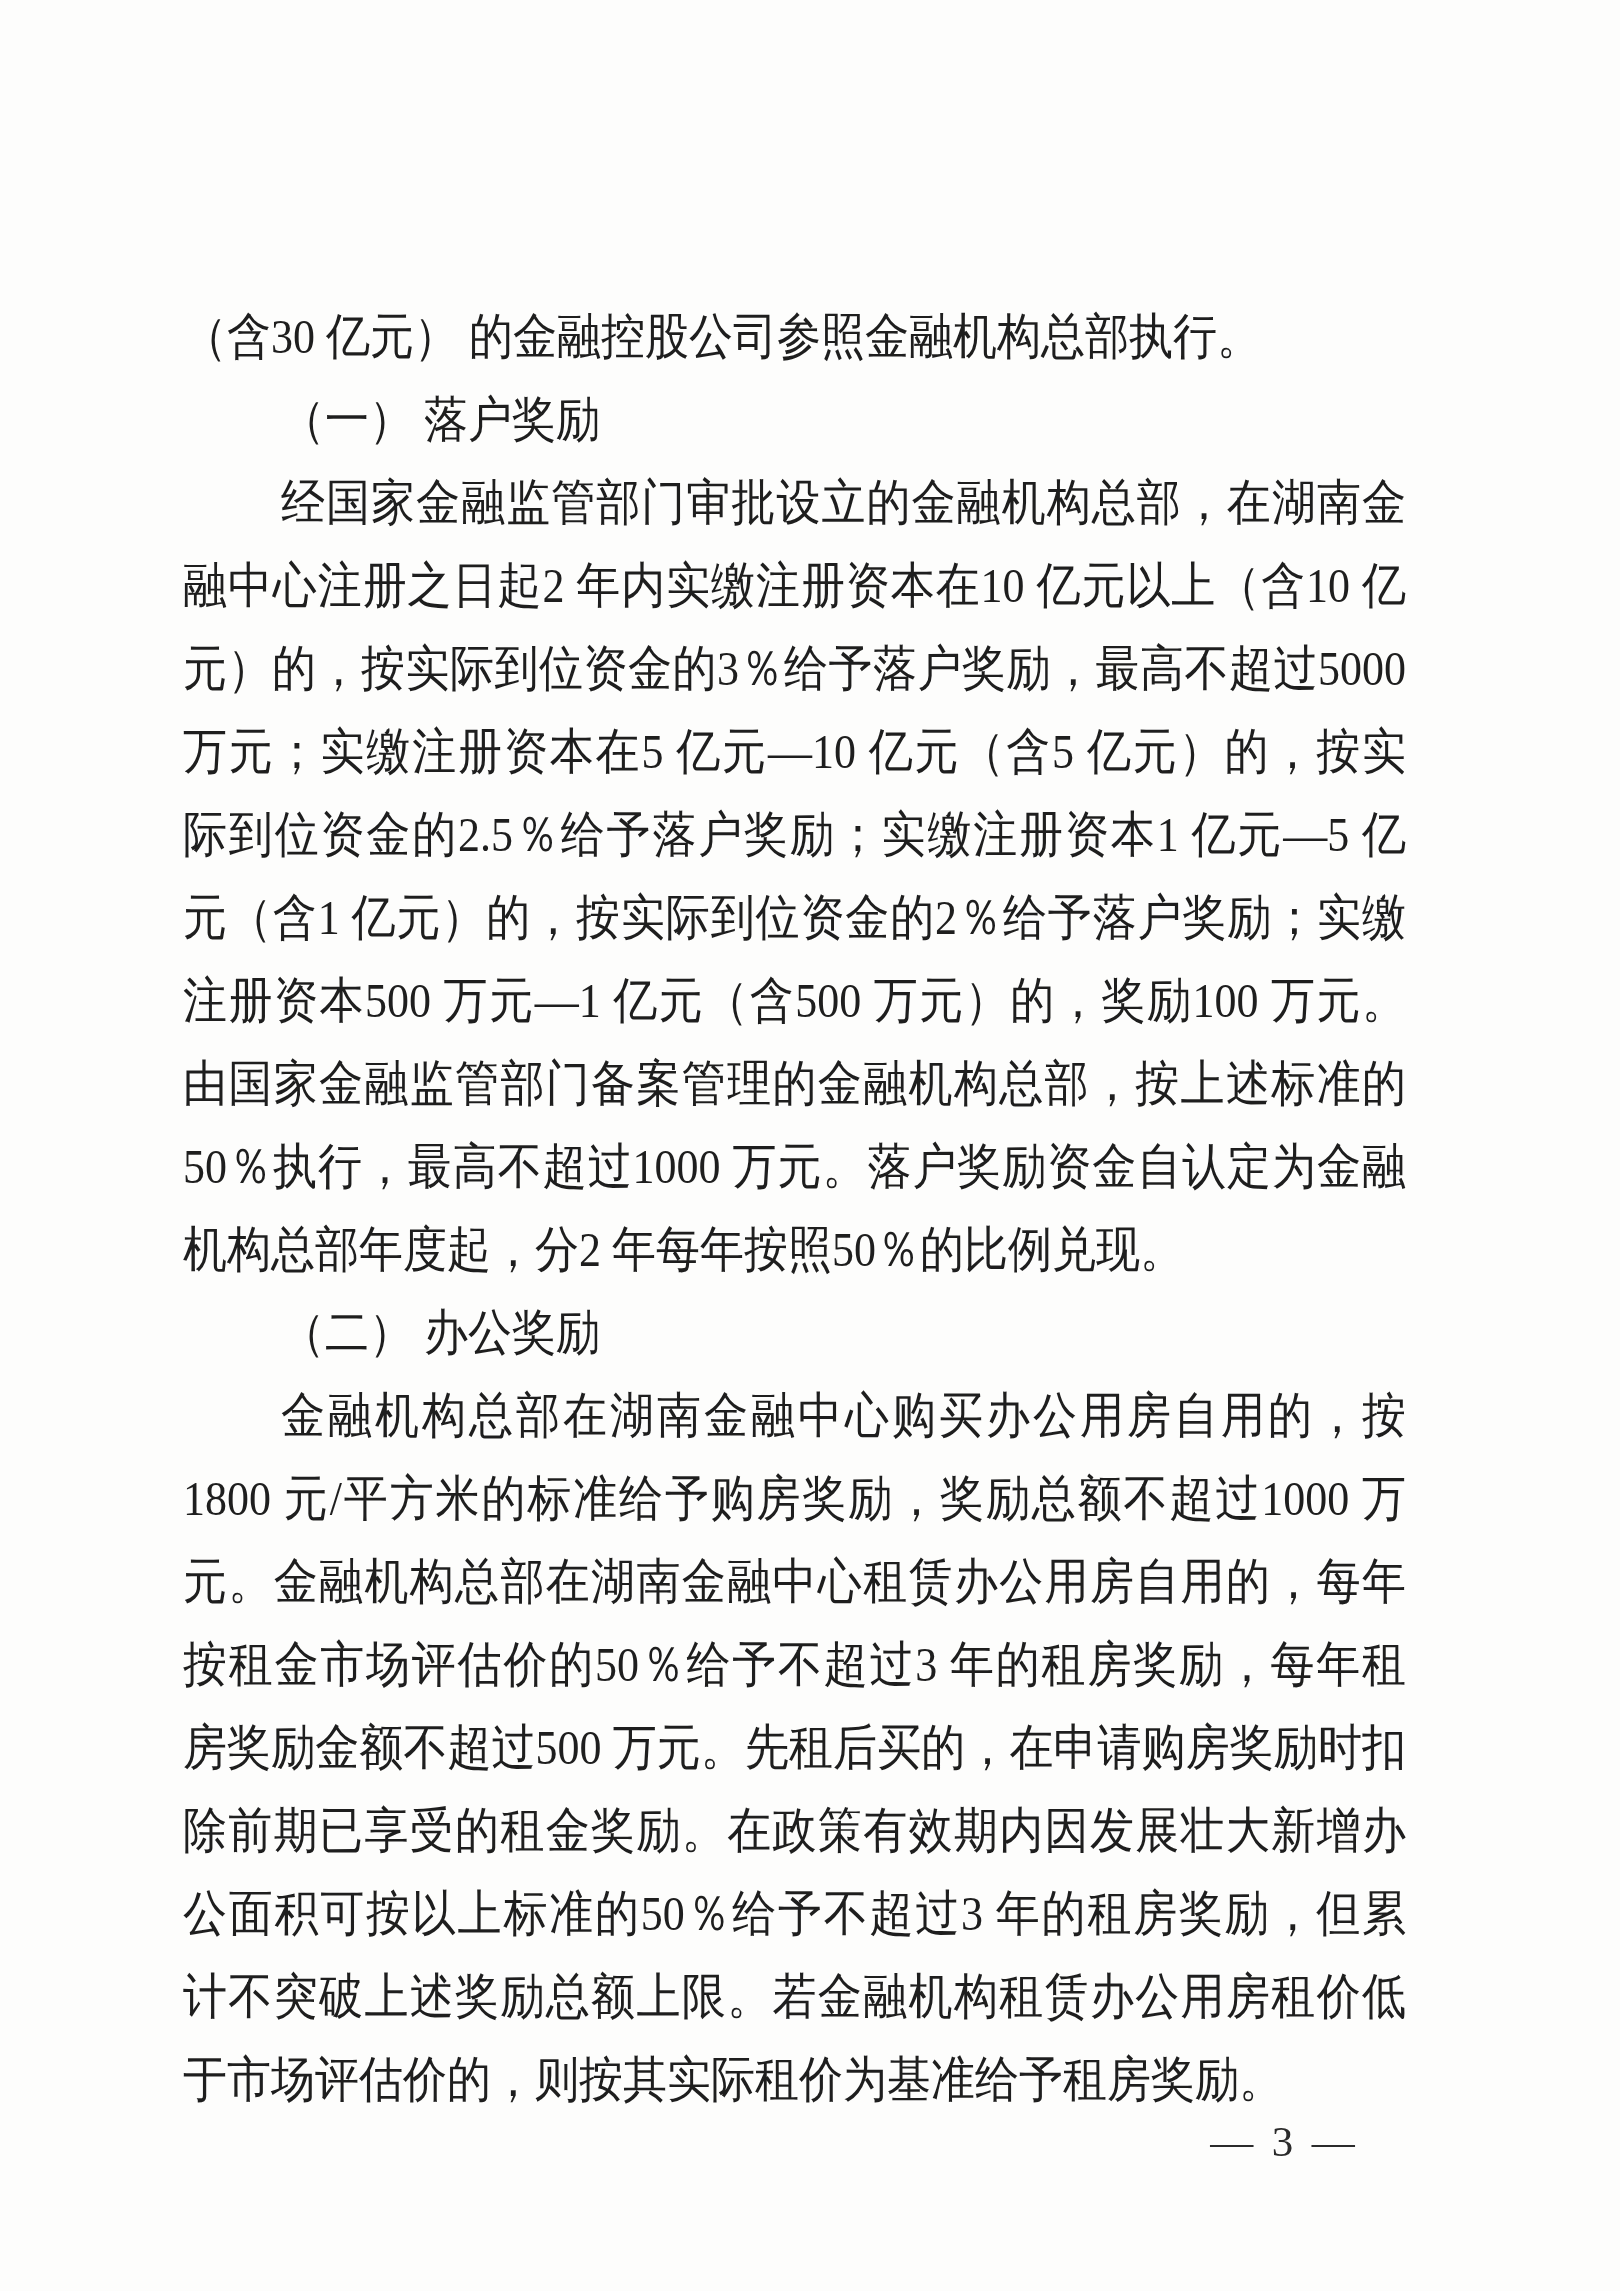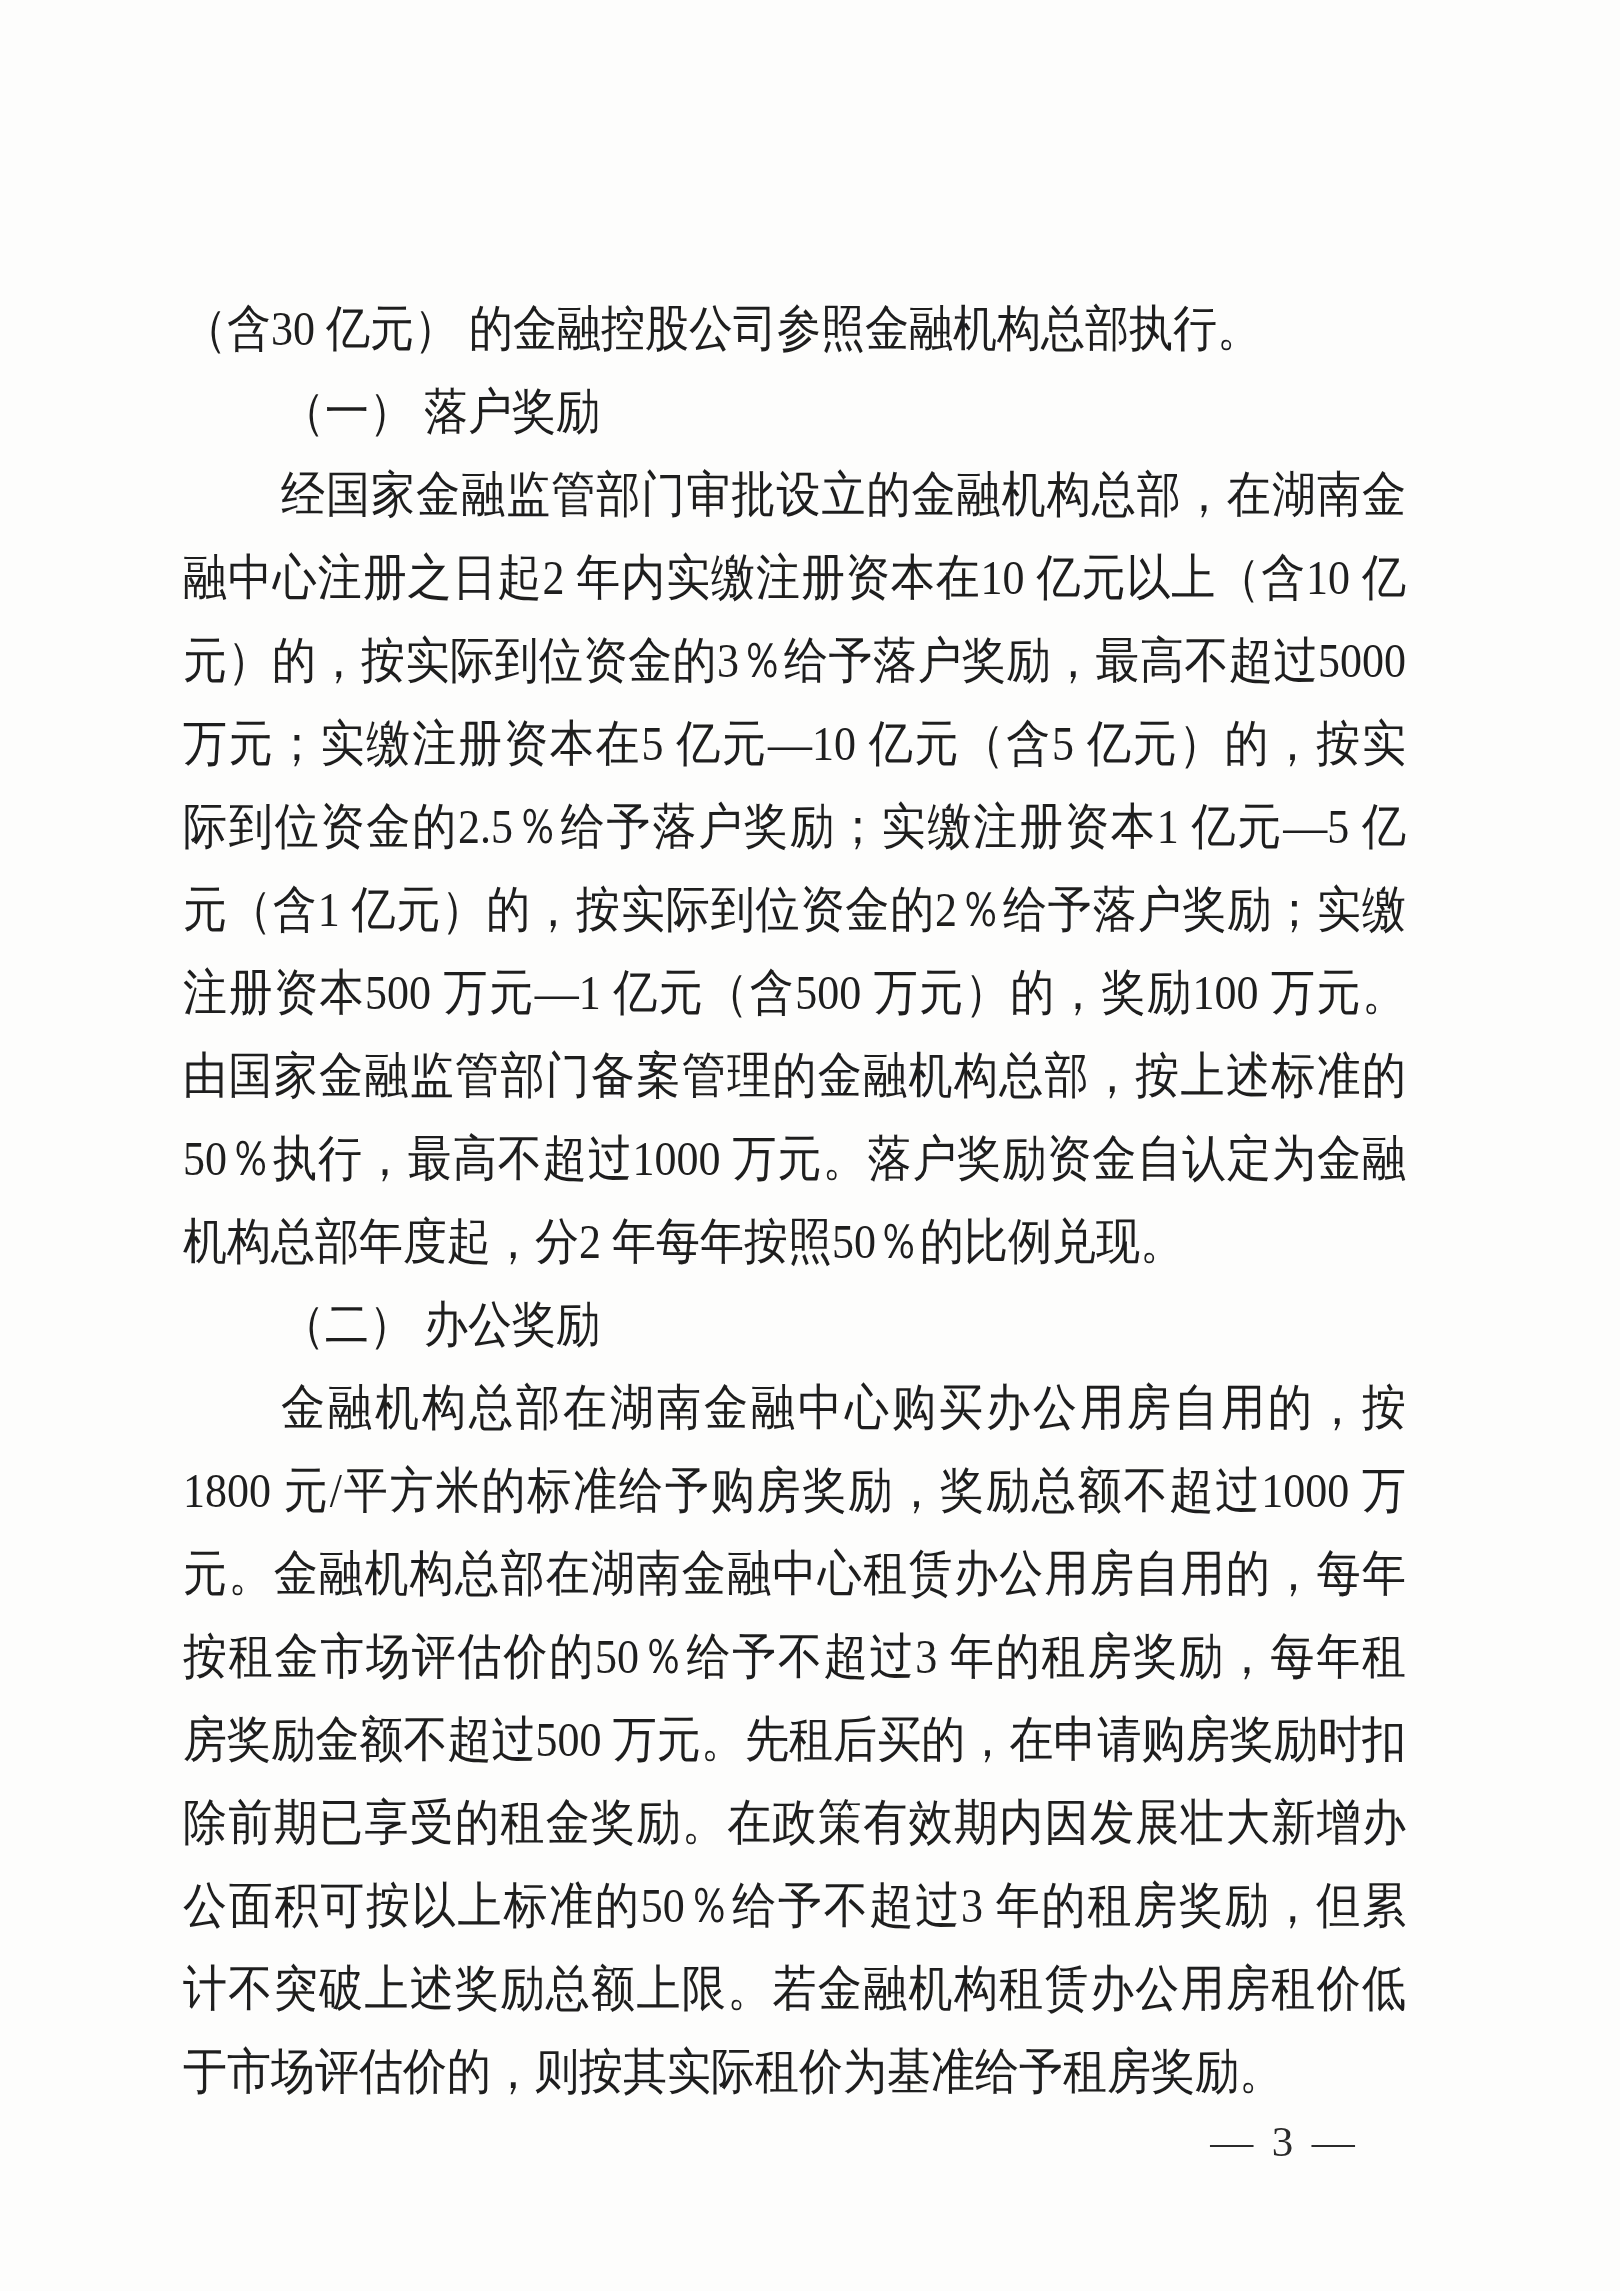--- a/index.html
+++ b/index.html
@@ -12,21 +12,21 @@
     width: 1620px;
     height: 2292px;
     background: #fdfdfc;
     overflow: hidden;
     font-family: "Liberation Serif", "DejaVu Serif", serif;
     color: #1e1e1e;
   }
   .textblock {
     position: absolute;
     left: 183px;
-    top: 287px;
+    top: 295px;
     width: 1223px;
   }
   .ln {
     box-sizing: border-box;
     width: 100%;
     height: 83px;
     line-height: 83px;
     font-size: 44px;
     white-space: nowrap;
     transform: scaleY(1.12);

